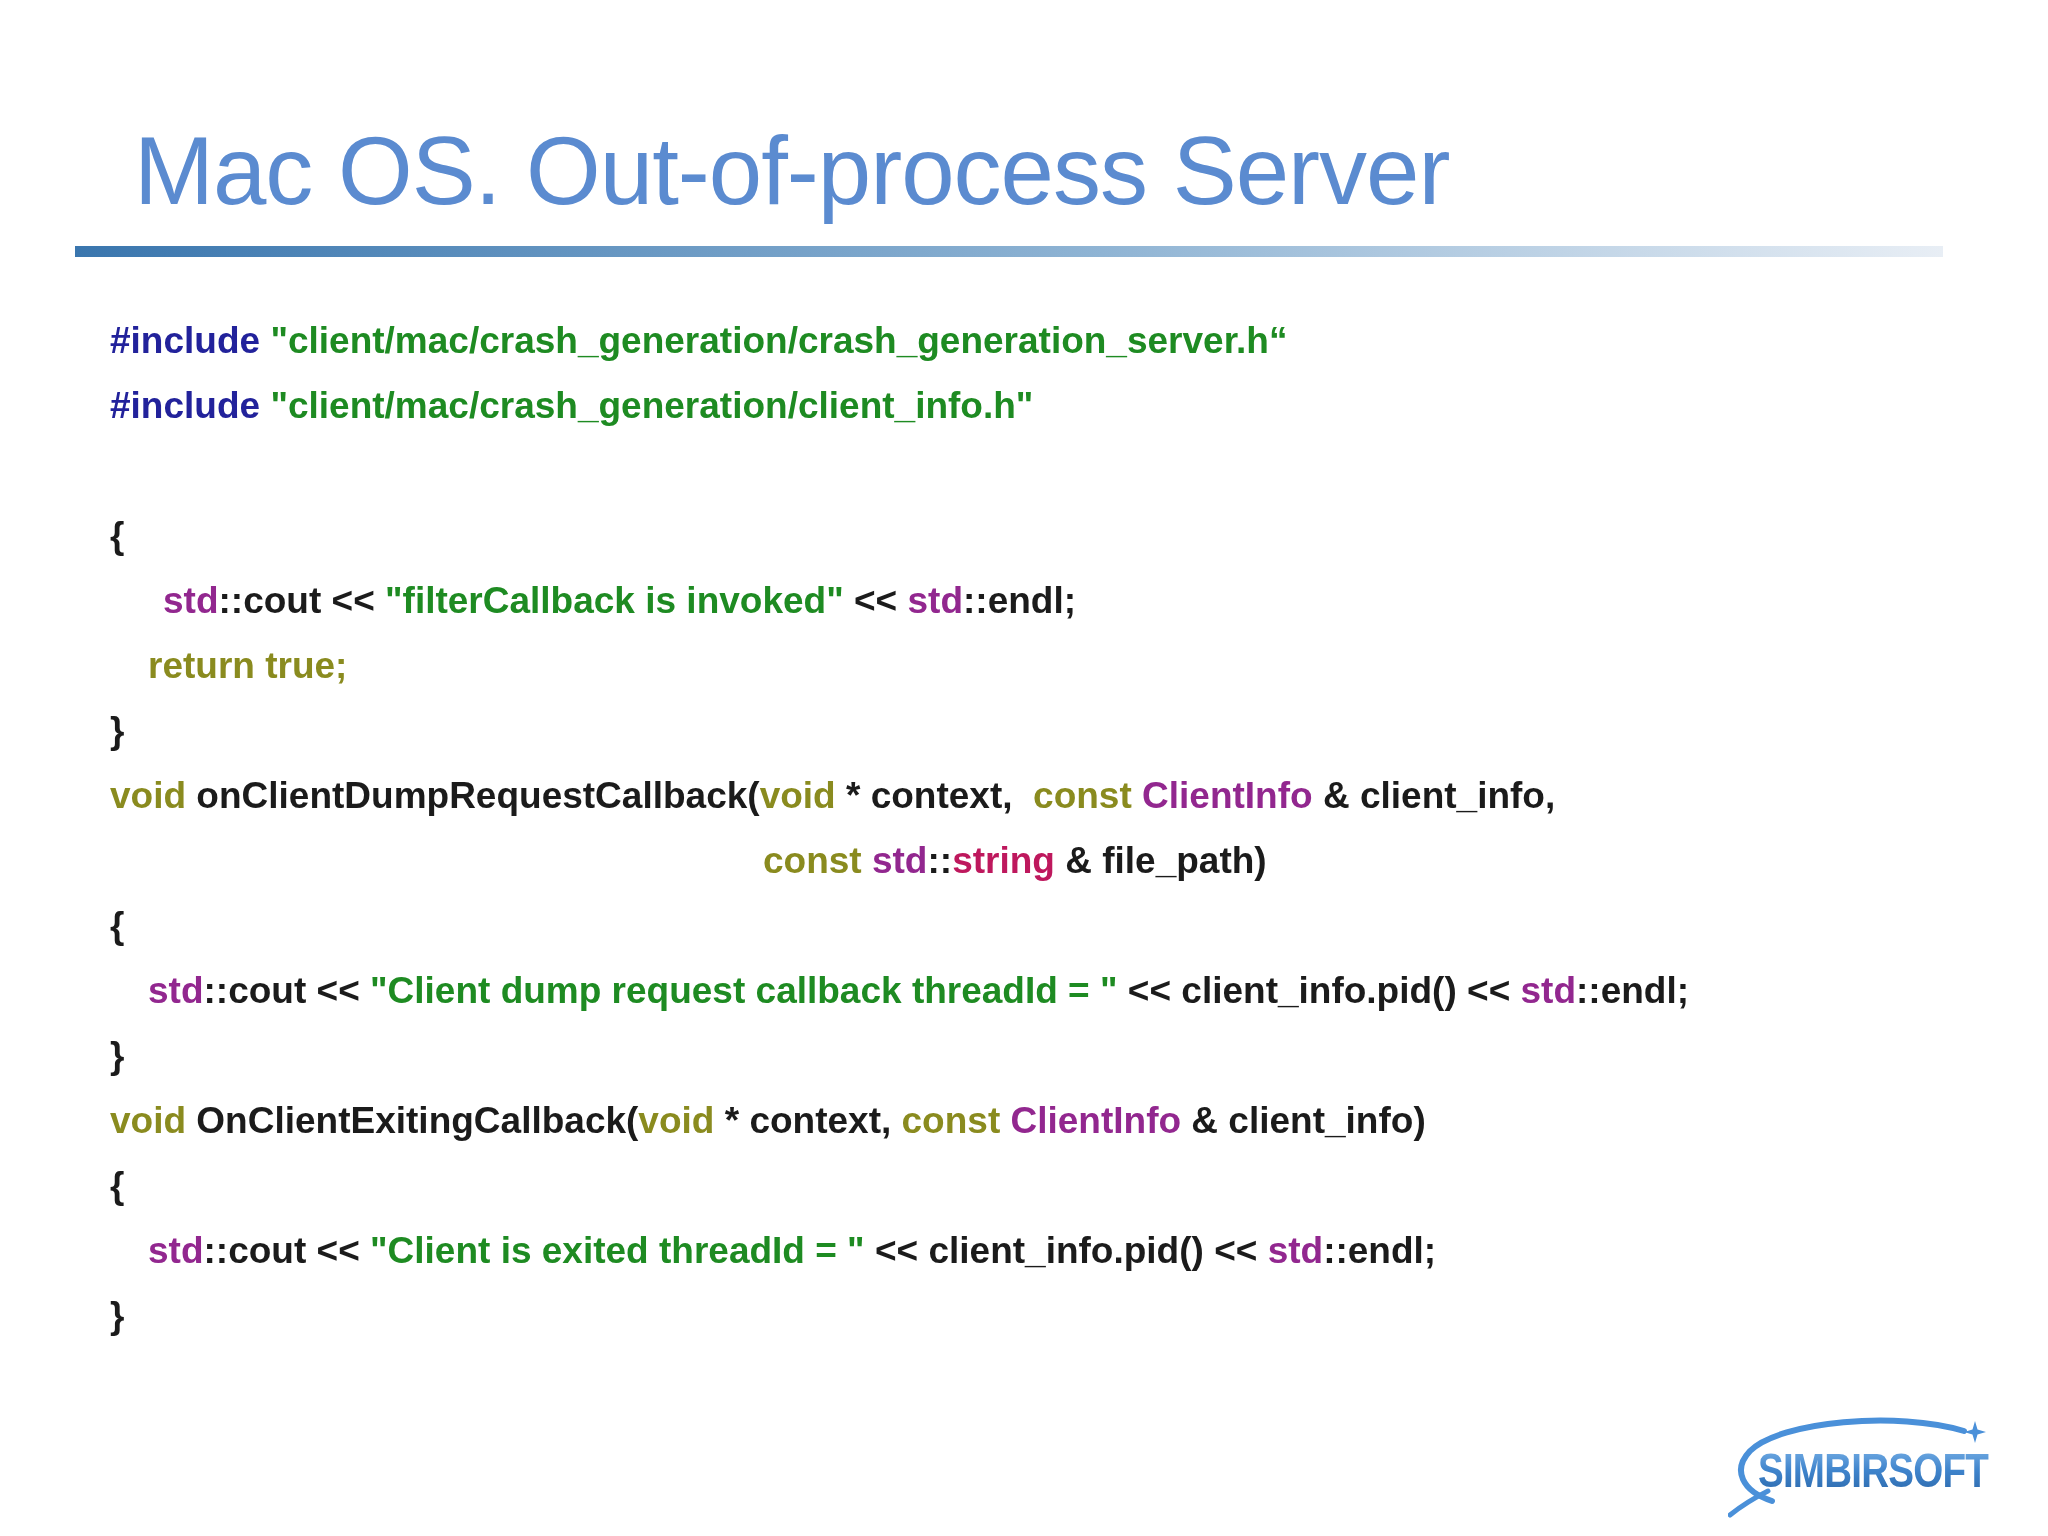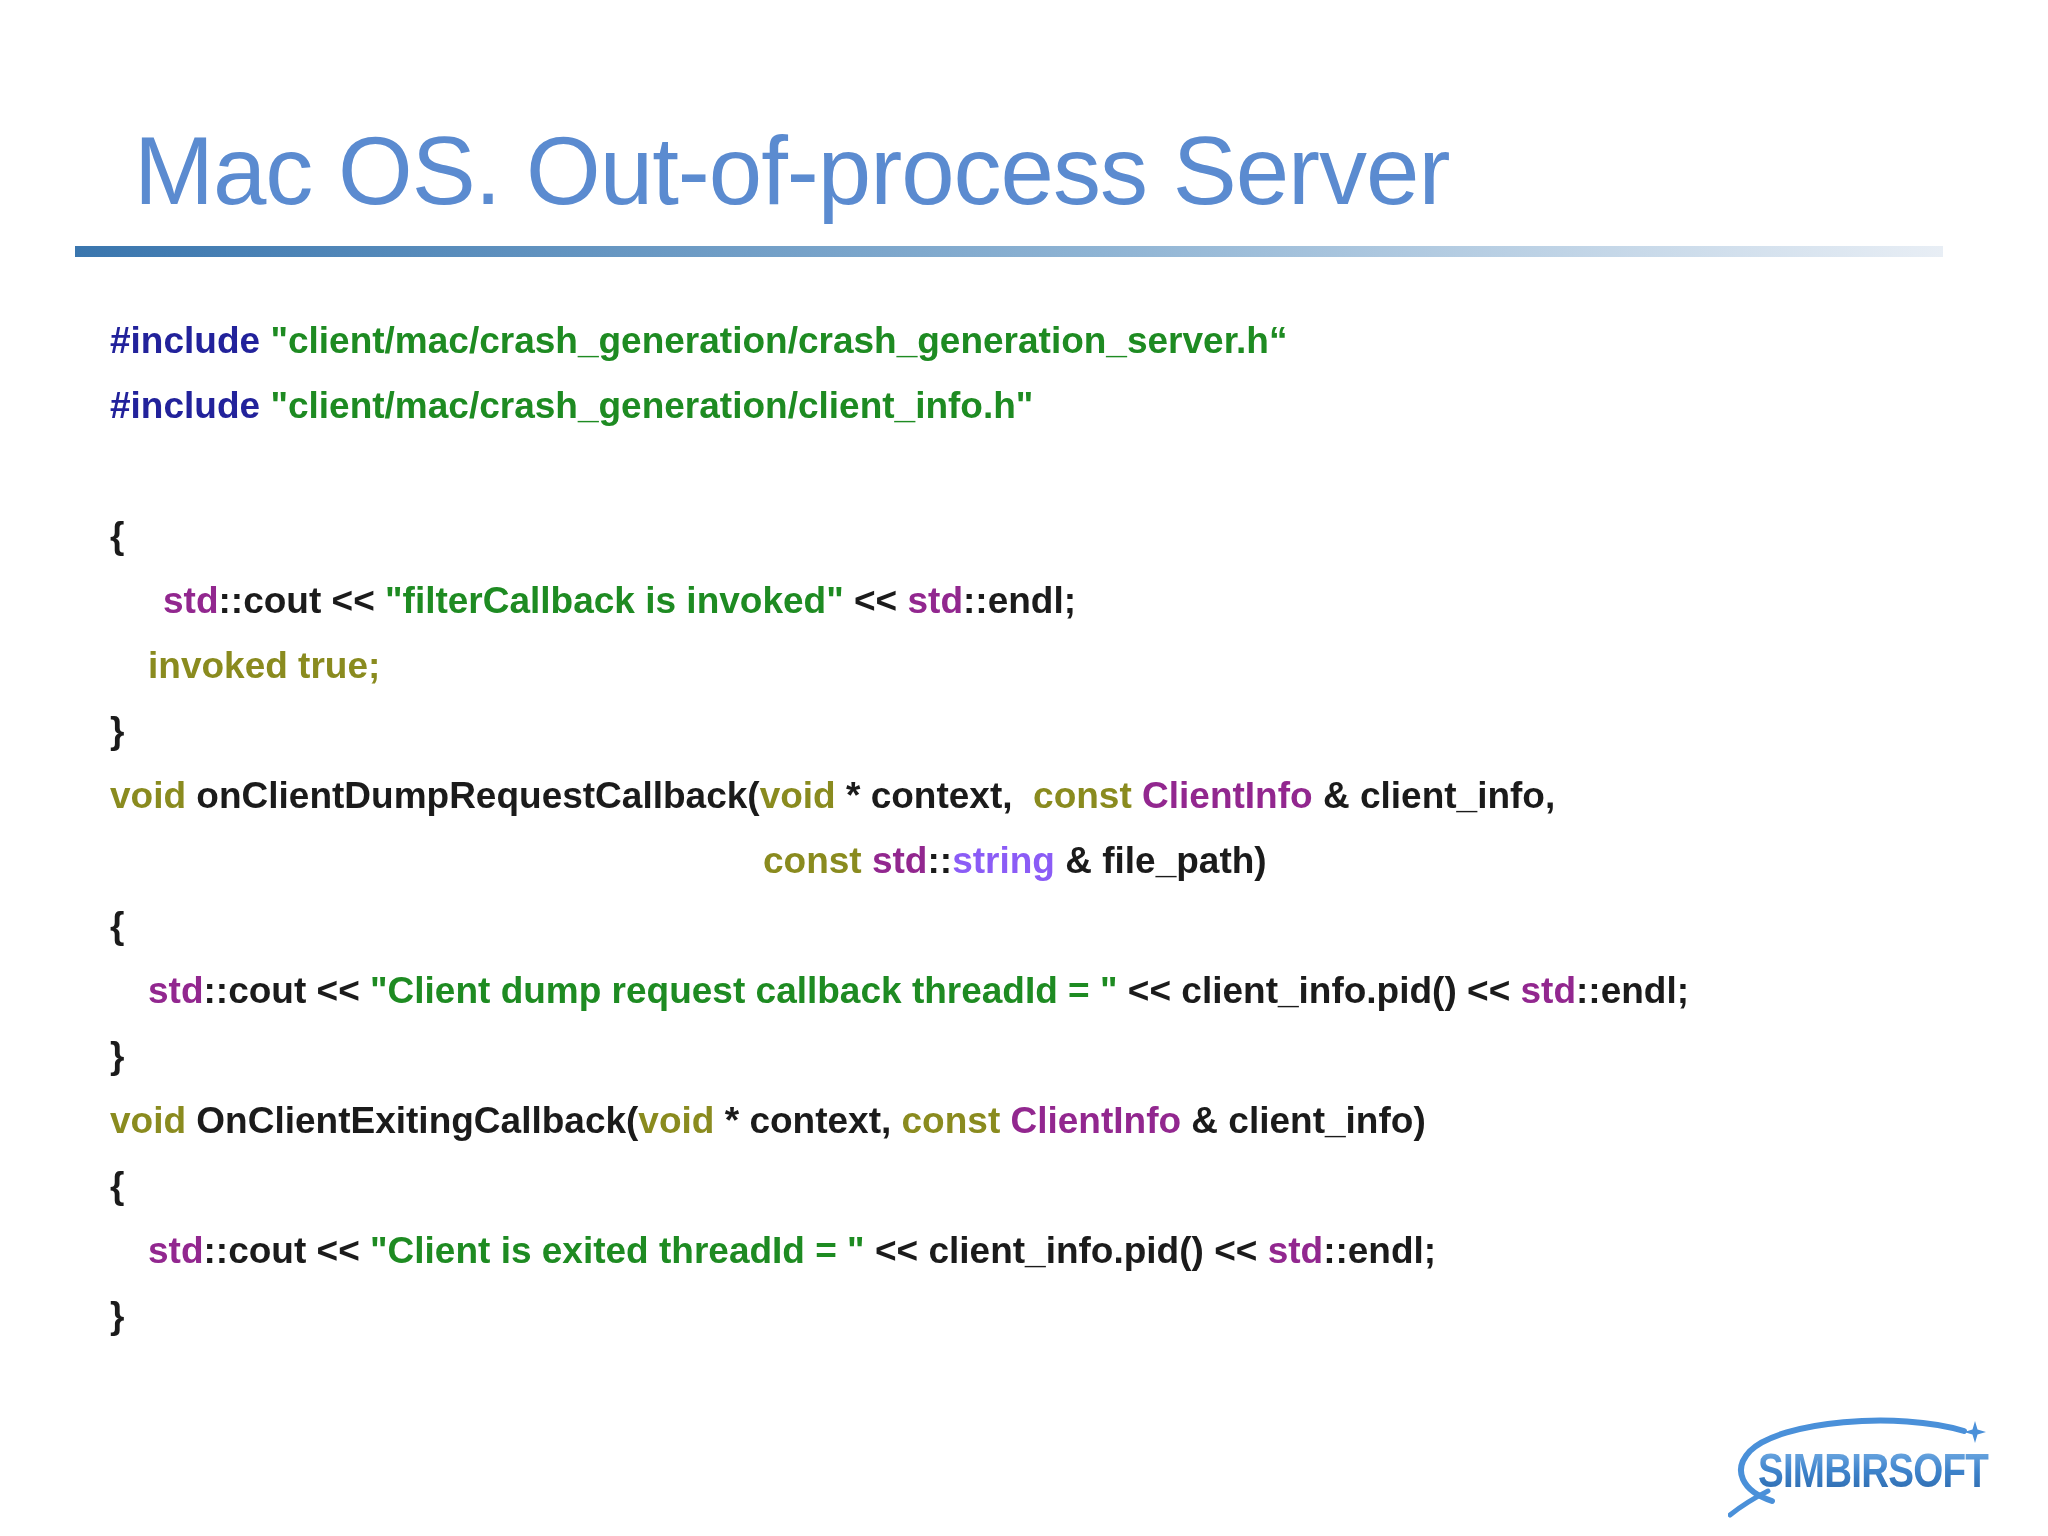--- a/index.html
+++ b/index.html
@@ -53,24 +53,24 @@
   <h1 class="page-title" style="color: rgb(91, 139, 208);">Mac OS. Out-of-process Server</h1>
 
   <div class="title-underline" style="background: linear-gradient(to right, rgb(58, 118, 174) 0%, rgb(143, 180, 212) 55%, rgb(232, 238, 245) 100%);"></div>
 
   <div class="code-block">
       <div class="code-line"><span style="color: rgb(34, 34, 155);">#include </span><span style="color: rgb(30, 139, 34);">"client/mac/crash_generation/crash_generation_server.h“</span></div>
       <div class="code-line"><span style="color: rgb(34, 34, 155);">#include </span><span style="color: rgb(30, 139, 34);">"client/mac/crash_generation/client_info.h"</span></div>
       <div class="code-line">&nbsp;</div>
       <div class="code-line"><span style="color: rgb(27, 27, 27);">{</span></div>
       <div class="code-line" style="padding-left: 53px;"><span style="color: rgb(146, 39, 143);">std</span><span style="color: rgb(27, 27, 27);">::cout &lt;&lt; </span><span style="color: rgb(30, 139, 34);">"filterCallback is invoked"</span><span style="color: rgb(27, 27, 27);"> &lt;&lt; </span><span style="color: rgb(146, 39, 143);">std</span><span style="color: rgb(27, 27, 27);">::endl;</span></div>
-      <div class="code-line" style="padding-left: 38px;"><span style="color: rgb(138, 139, 31);">invoked true;</span></div>
+      <div class="code-line" style="padding-left: 38px;"><span style="color: rgb(138, 139, 31);">return true;</span></div>
       <div class="code-line"><span style="color: rgb(27, 27, 27);">}</span></div>
       <div class="code-line"><span style="color: rgb(138, 139, 31);">void</span><span style="color: rgb(27, 27, 27);"> onClientDumpRequestCallback(</span><span style="color: rgb(138, 139, 31);">void</span><span style="color: rgb(27, 27, 27);"> * context,  </span><span style="color: rgb(138, 139, 31);">const</span><span style="color: rgb(27, 27, 27);"> </span><span style="color: rgb(146, 39, 143);">ClientInfo</span><span style="color: rgb(27, 27, 27);"> &amp; client_info,</span></div>
-      <div class="code-line" style="padding-left: 653px;"><span style="color: rgb(138, 139, 31);">const</span><span style="color: rgb(27, 27, 27);"> </span><span style="color: rgb(146, 39, 143);">std</span><span style="color: rgb(27, 27, 27);">::</span><span style="color: #8b5cf6;">string</span><span style="color: rgb(27, 27, 27); text-align: center;"> &amp; file_path)</span></div>
+      <div class="code-line" style="padding-left: 653px;"><span style="color: rgb(138, 139, 31);">const</span><span style="color: rgb(27, 27, 27);"> </span><span style="color: rgb(146, 39, 143);">std</span><span style="color: rgb(27, 27, 27);">::</span><span style="color: #be185d;">string</span><span style="color: rgb(27, 27, 27); text-align: center;"> &amp; file_path)</span></div>
       <div class="code-line"><span style="color: rgb(27, 27, 27);">{</span></div>
       <div class="code-line" style="padding-left: 38px;"><span style="color: rgb(146, 39, 143);">std</span><span style="color: rgb(27, 27, 27);">::cout &lt;&lt; </span><span style="color: rgb(30, 139, 34);">"Client dump request callback threadId = "</span><span style="color: rgb(27, 27, 27);"> &lt;&lt; client_info.pid() &lt;&lt; </span><span style="color: rgb(146, 39, 143);">std</span><span style="color: rgb(27, 27, 27);">::endl;</span></div>
       <div class="code-line"><span style="color: rgb(27, 27, 27);">}</span></div>
       <div class="code-line"><span style="color: rgb(138, 139, 31);">void</span><span style="color: rgb(27, 27, 27);"> OnClientExitingCallback(</span><span style="color: rgb(138, 139, 31);">void</span><span style="color: rgb(27, 27, 27);"> * context, </span><span style="color: rgb(138, 139, 31);">const</span><span style="color: rgb(27, 27, 27);"> </span><span style="color: rgb(146, 39, 143);">ClientInfo</span><span style="color: rgb(27, 27, 27);"> &amp; client_info)</span></div>
       <div class="code-line"><span style="color: rgb(27, 27, 27);">{</span></div>
       <div class="code-line" style="padding-left: 38px;"><span style="color: rgb(146, 39, 143);">std</span><span style="color: rgb(27, 27, 27);">::cout &lt;&lt; </span><span style="color: rgb(30, 139, 34);">"Client is exited threadId = "</span><span style="color: rgb(27, 27, 27);"> &lt;&lt; client_info.pid() &lt;&lt; </span><span style="color: rgb(146, 39, 143);">std</span><span style="color: rgb(27, 27, 27);">::endl;</span></div>
       <div class="code-line"><span style="color: rgb(27, 27, 27);">}</span></div>
     </div>
 
   <svg class="logo" viewBox="0 0 292 105">

